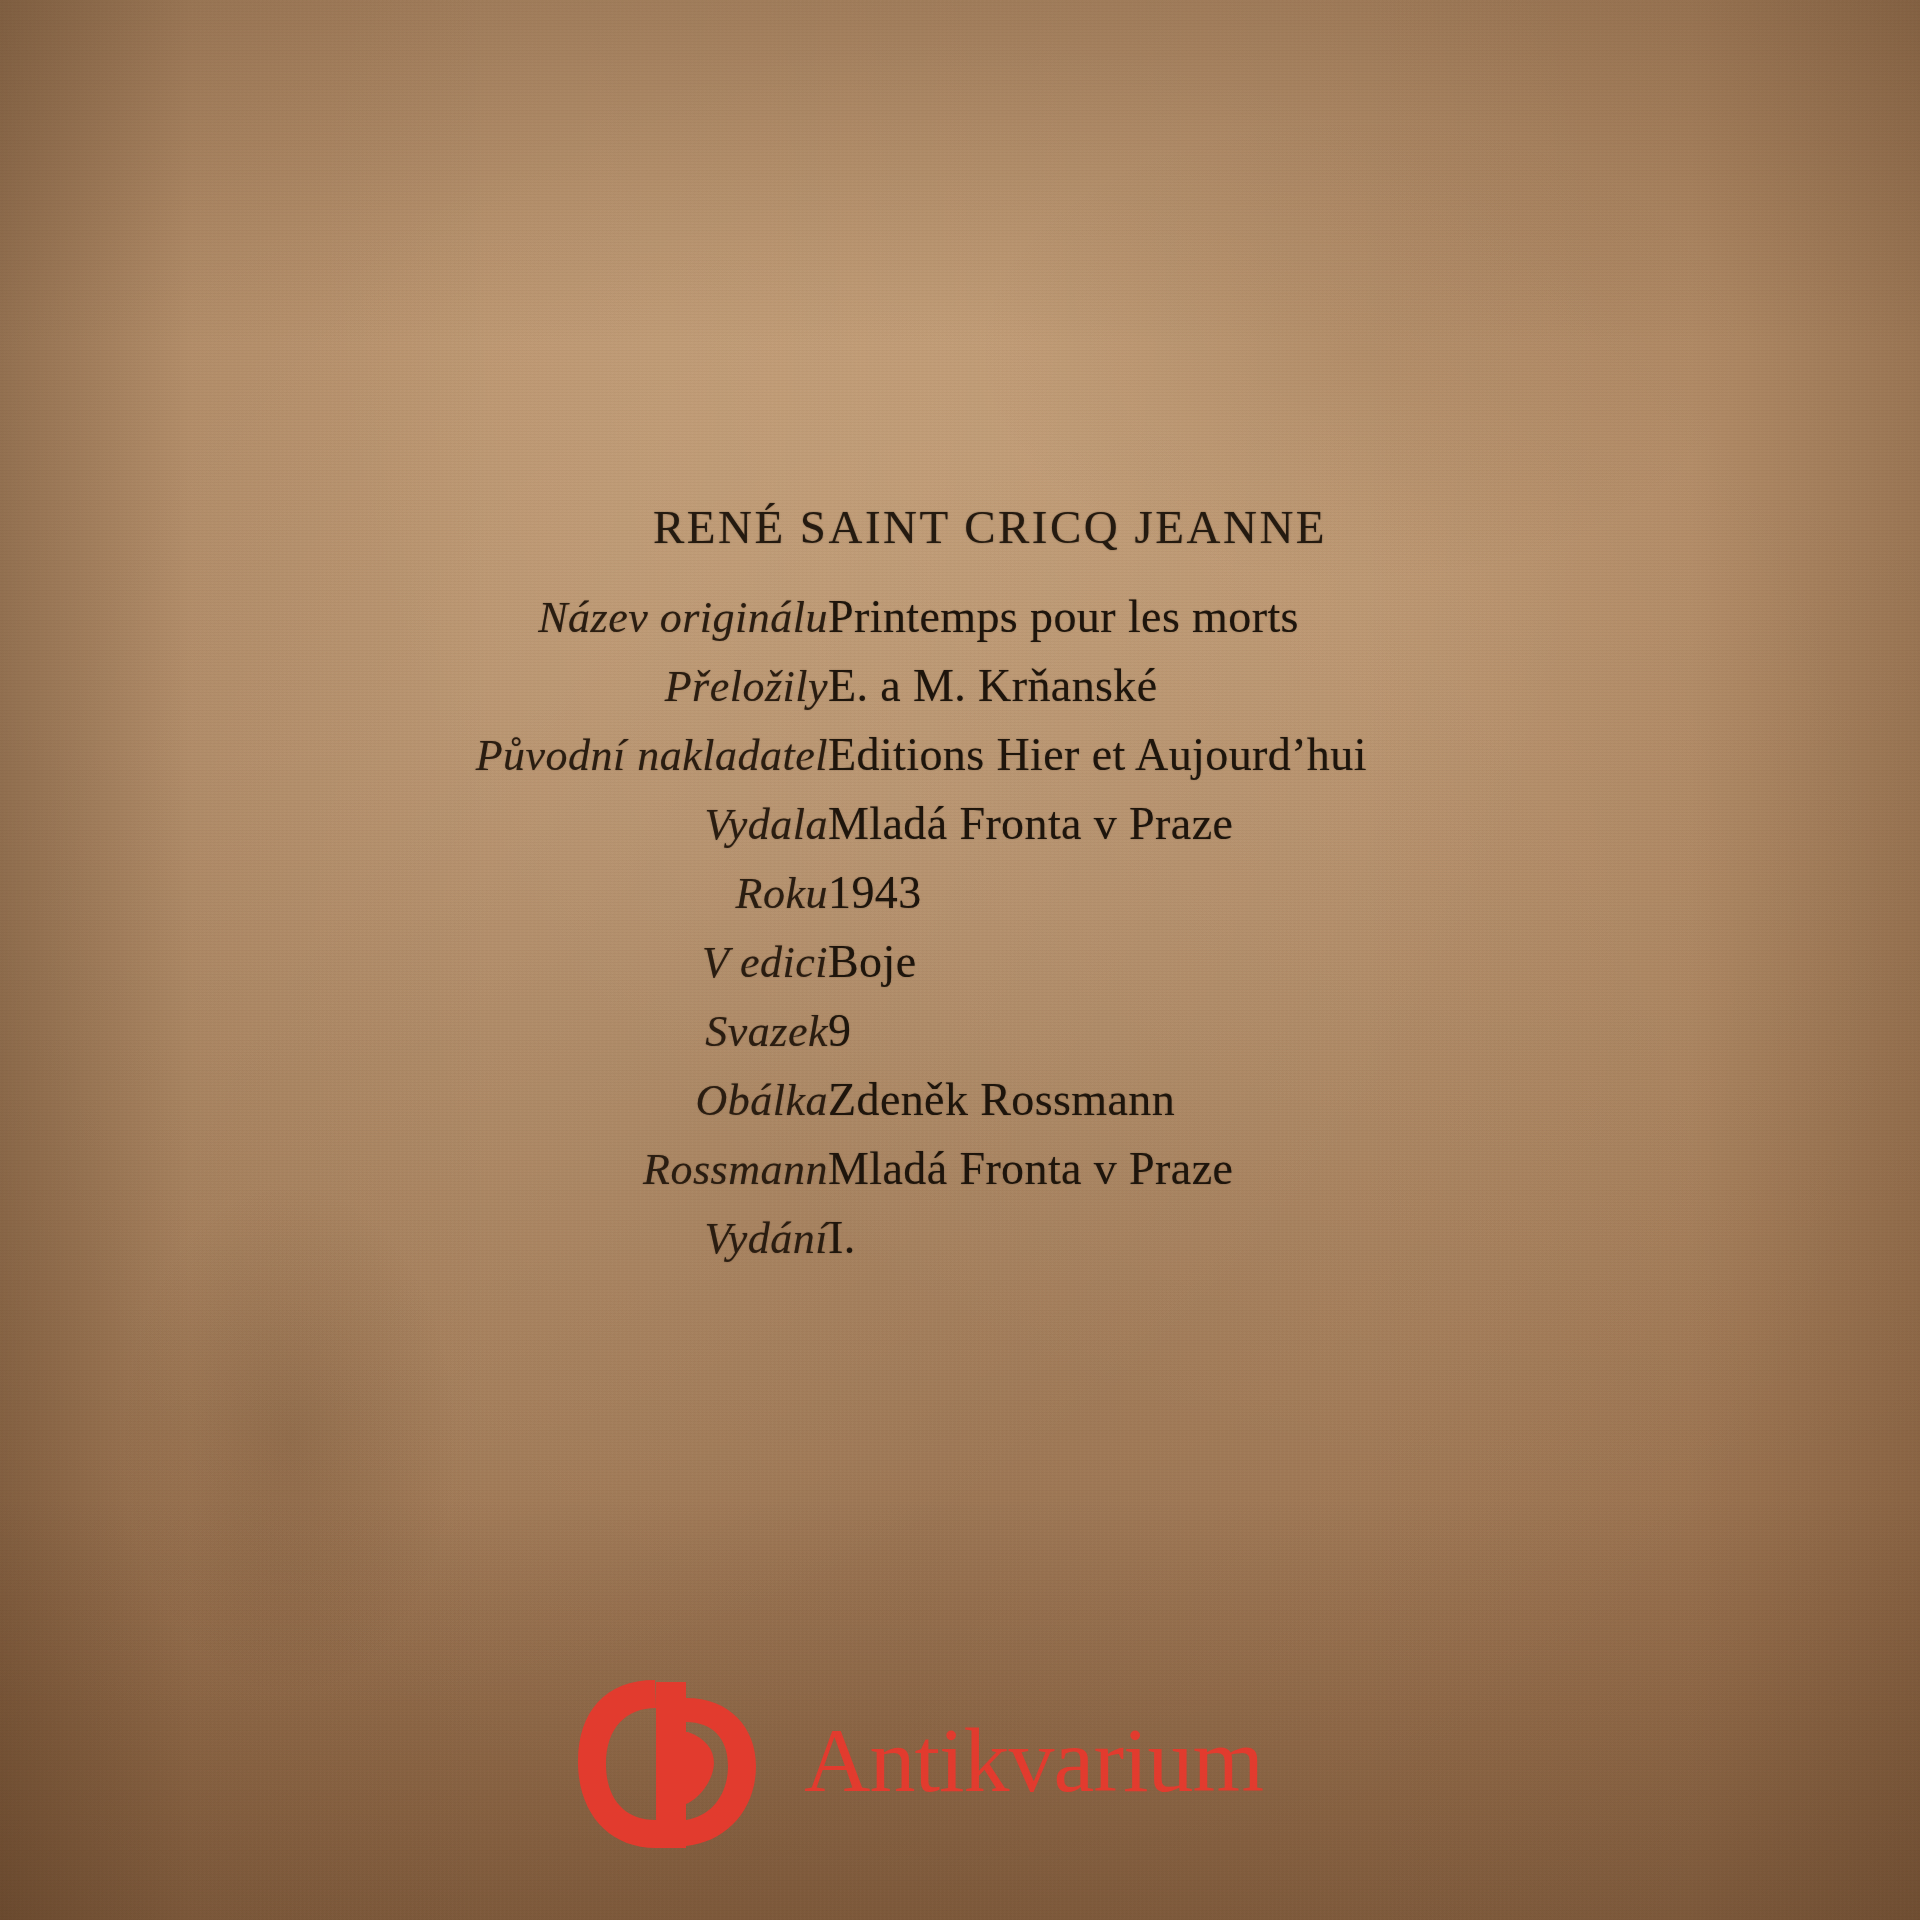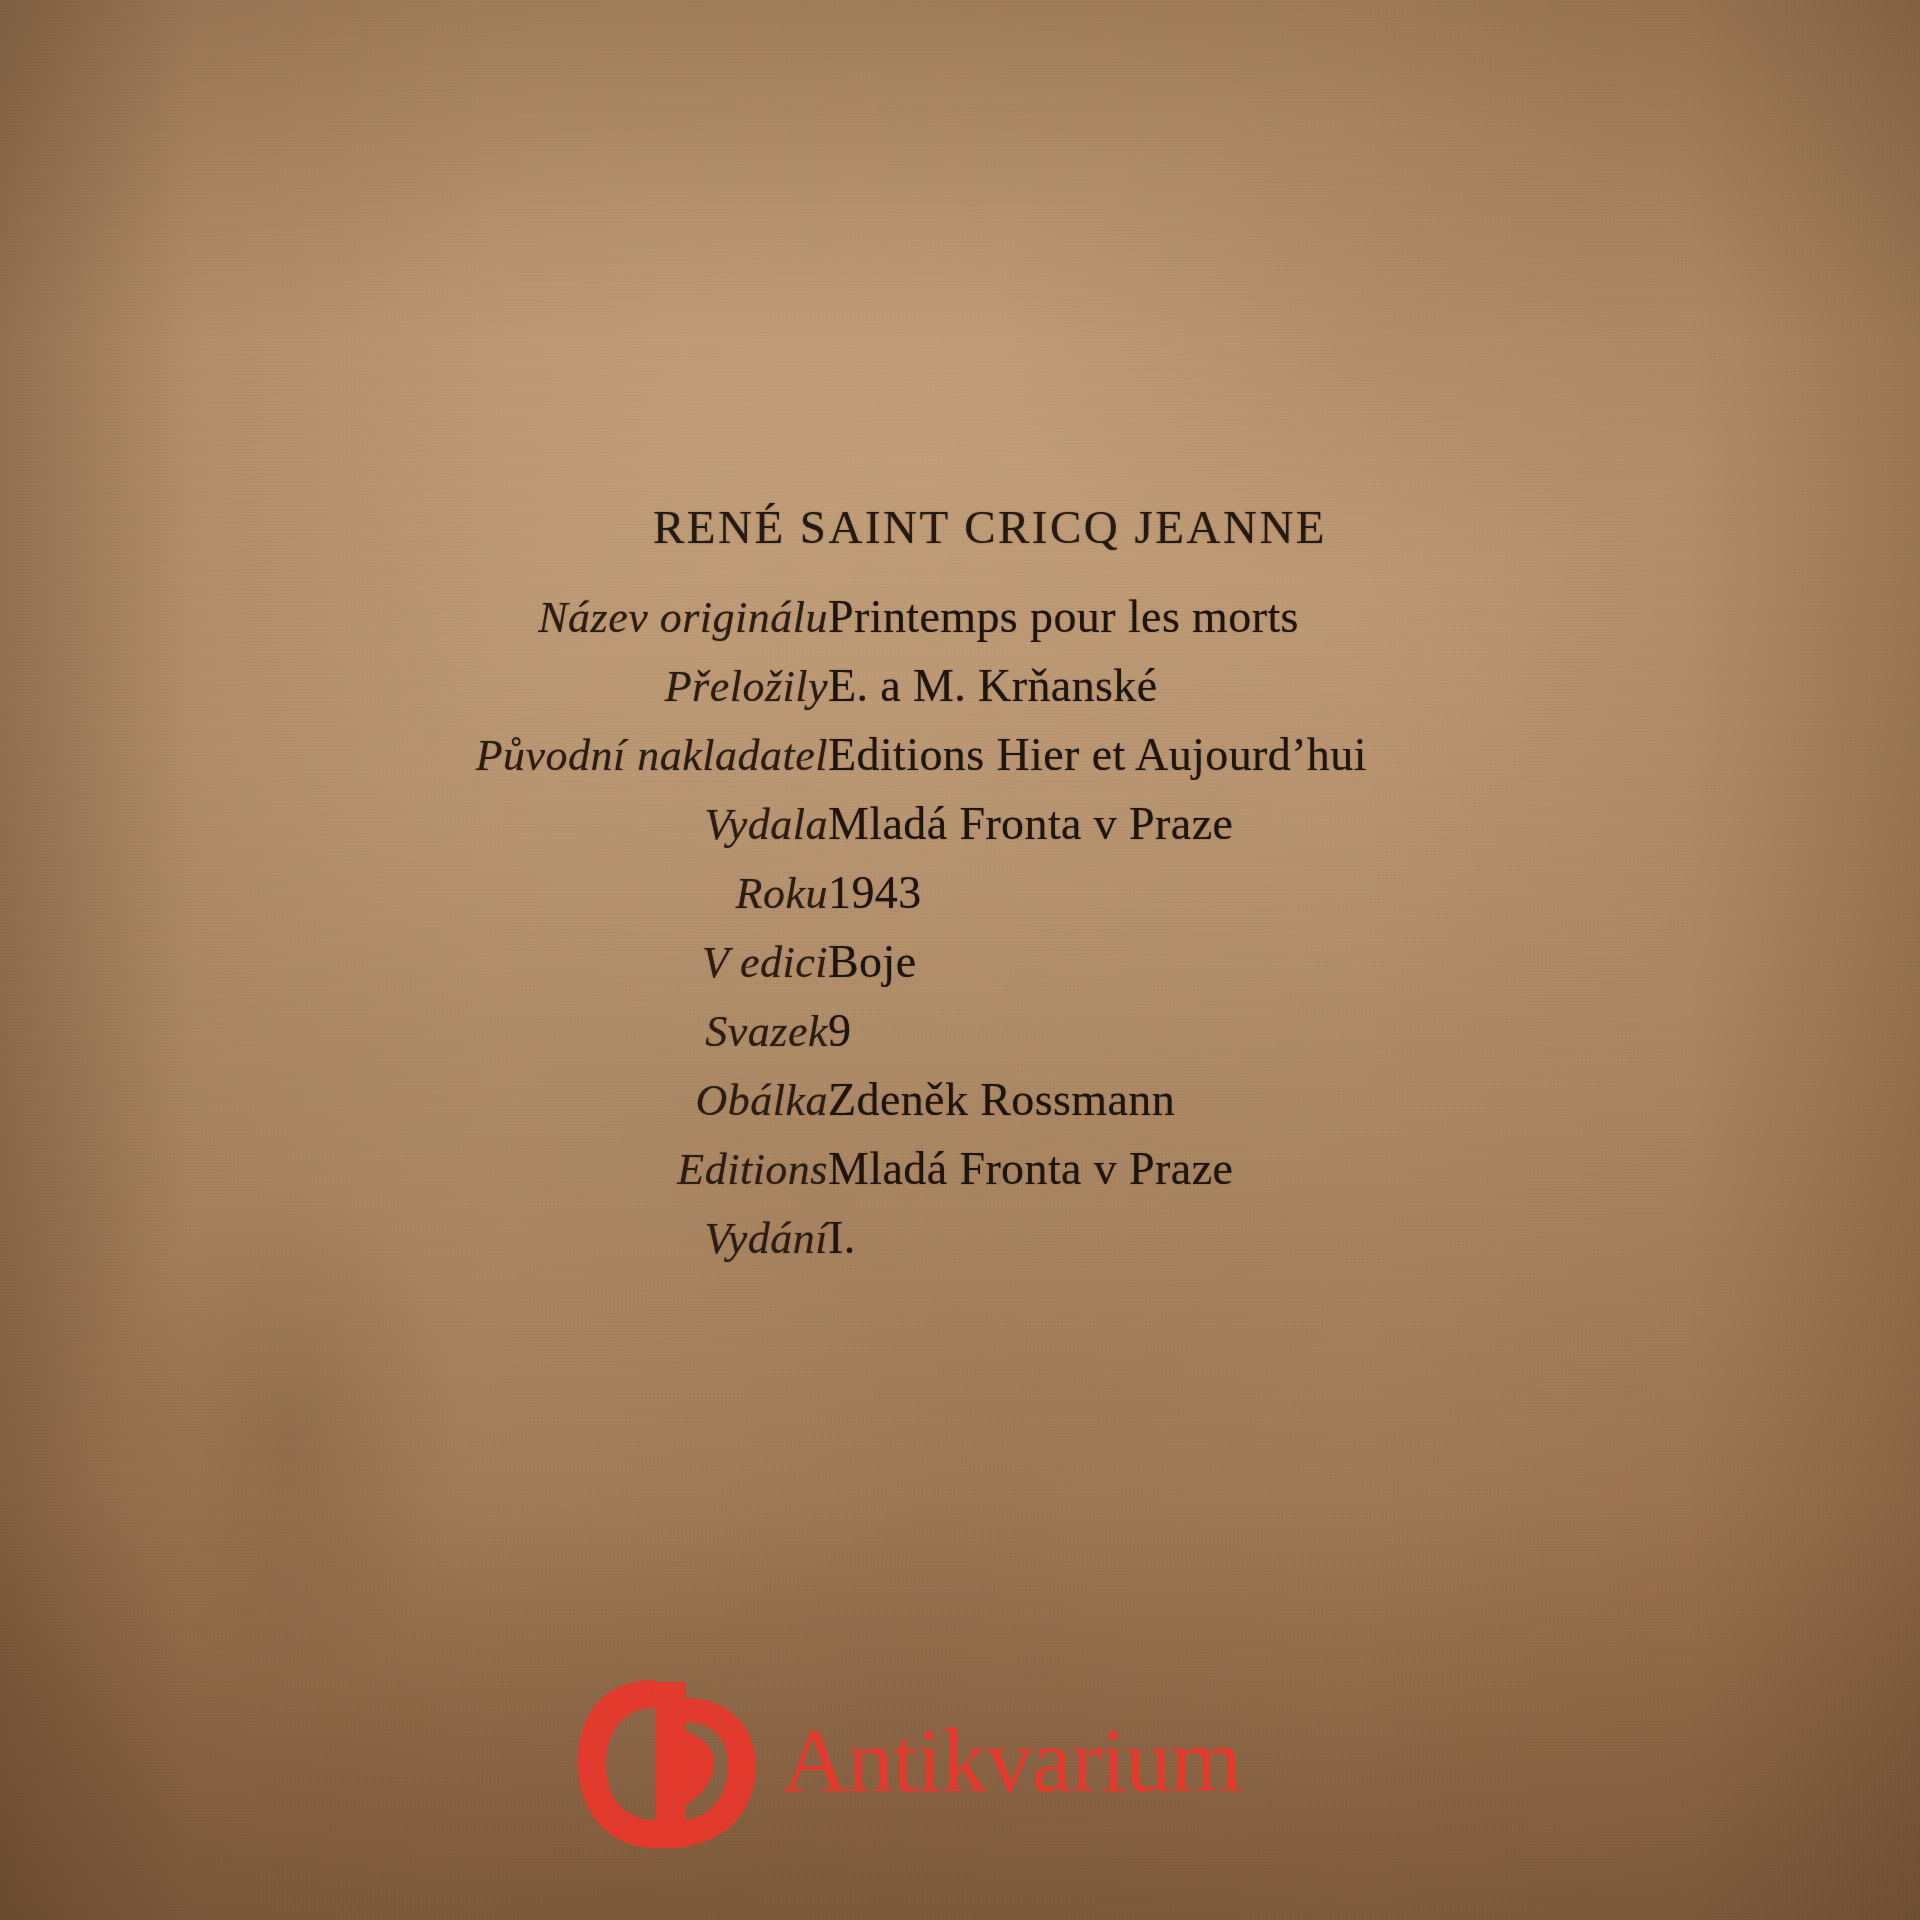--- a/index.html
+++ b/index.html
@@ -126,21 +126,21 @@
     text-shadow: 0 0 1.2px rgba(30,20,10,0.5);
   }
 
   
   .watermark {
     position: absolute;
     left: 560px;
     bottom: 60px;
     display: flex;
     align-items: center;
-    gap: 12px;
+    gap: 34px;
   }
   .wm-mark {
     width: 210px;
     height: 190px;
     position: relative;
   }
   .wm-text {
     font-family: "Liberation Serif", serif;
     font-size: 92px;
     color: #e23b2e;
@@ -192,21 +192,21 @@
         </tr>
         <tr>
           <td class="label">Svazek</td>
           <td class="value">9</td>
         </tr>
         <tr>
           <td class="label">Obálka</td>
           <td class="value">Zdeněk Rossmann</td>
         </tr>
         <tr>
-          <td class="label">Editions</td>
+          <td class="label">Rossmann</td>
           <td class="value">Mladá Fronta  v Praze</td>
         </tr>
         <tr>
           <td class="label">Vydání</td>
           <td class="value">I.</td>
         </tr>
       </tbody>
     </table>
   </div>
 

